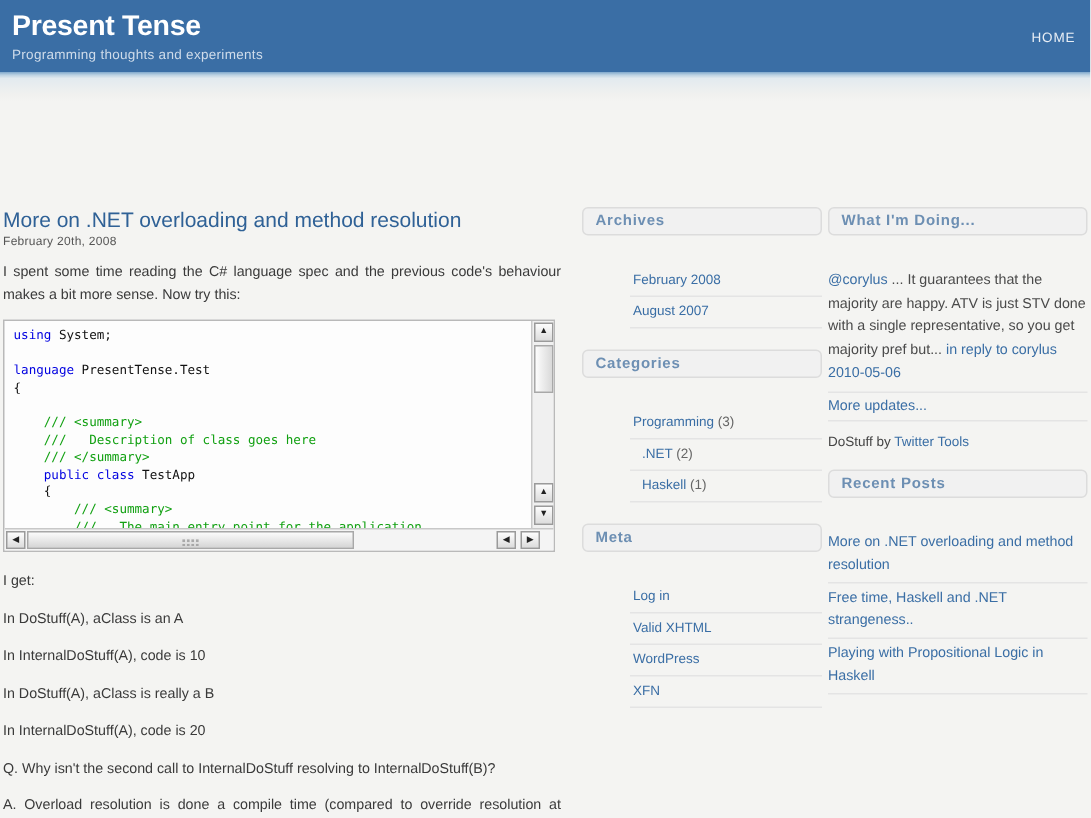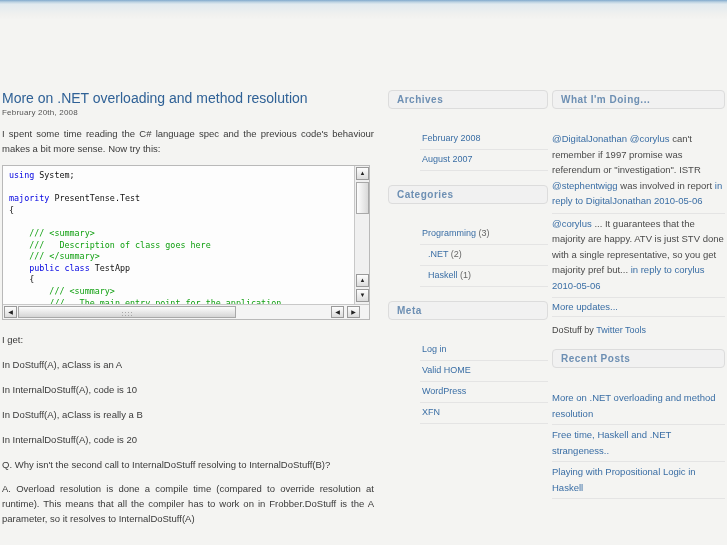--- a/index.html
+++ b/index.html
@@ -236,37 +236,44 @@
     padding: 2px 0 3px 0;
     border-bottom: 1px solid #e4e4e4;
   }
   .rp-item a { color: #3a6ea5; text-decoration: none; }
 </style>
 </head>
 <body>
 
 <div id="page">
 
+  <div id="header">
+    <div id="site-title">Present Tense</div>
+    <div id="site-desc">Programming thoughts and experiments</div>
+    <div id="nav">
+      <a href="#">HOME</a>
+    </div>
+  </div>
   <div id="header-fade"></div>
   <div id="header-fade2"></div>
 
   <div id="content">
 
     <div id="main">
       <h1 class="post-title">
         <a href="#">More on .NET overloading and method resolution</a>
       </h1>
       <div class="post-date">February 20th, 2008</div>
       <p class="post-p">I spent some time reading the C# language spec and the previous code's behaviour makes a bit more sense.  Now try this:</p>
 
       <div class="codebox">
         <div class="code-area">
           <pre class="code" id="code-pre"><span class="k">using</span><span> System;</span>
 
-<span class="k">majority</span><span> PresentTense.Test</span>
+<span class="k">language</span><span> PresentTense.Test</span>
 <span>{</span>
 
     <span class="c">/// &lt;summary&gt;</span>
     <span class="c">///   Description of class goes here</span>
     <span class="c">/// &lt;/summary&gt;</span>
     <span class="k">public class</span><span> TestApp</span>
     <span>{</span>
         <span class="c">/// &lt;summary&gt;</span>
         <span class="c">///   The main entry point for the application</span>
 </pre>
@@ -313,32 +320,31 @@
         <ul id="categories-list">
             <li><a href="#">Programming</a><span class="cat-count"> (3)</span></li>
             <li class="sub"><a href="#">.NET</a><span class="cat-count"> (2)</span></li>
             <li class="sub"><a href="#">Haskell</a><span class="cat-count"> (1)</span></li>
           </ul>
       </div>
       <div class="widget">
         <div class="widget-title">Meta</div>
         <ul id="meta-list">
             <li><a href="#">Log in</a></li>
-            <li><a href="#">Valid HOME</a></li>
+            <li><a href="#">Valid XHTML</a></li>
             <li><a href="#">WordPress</a></li>
             <li><a href="#">XFN</a></li>
           </ul>
       </div>
     </div>
 
     <div id="sidebar-right">
       <div class="widget">
         <div class="widget-title">What I'm Doing...</div>
         <div id="twitter-list">
-            <div class="tw-item"><a href="#">@DigitalJonathan</a> <a href="#">@corylus</a> can't remember if 1997 promise was referendum or "investigation". ISTR <a href="#">@stephentwigg</a> was involved in report <a href="#">in reply to DigitalJonathan 2010-05-06</a></div>
             <div class="tw-item"><a href="#">@corylus</a> ... It guarantees that the majority are happy. ATV is just STV done with a single representative, so you get majority pref but... <a href="#">in reply to corylus 2010-05-06</a></div>
           </div>
         <div class="tw-more">
           <a href="#">More updates...</a>
         </div>
         <div class="tw-powered">
           <span>DoStuff by </span><a href="#">Twitter Tools</a>
         </div>
       </div>
 

